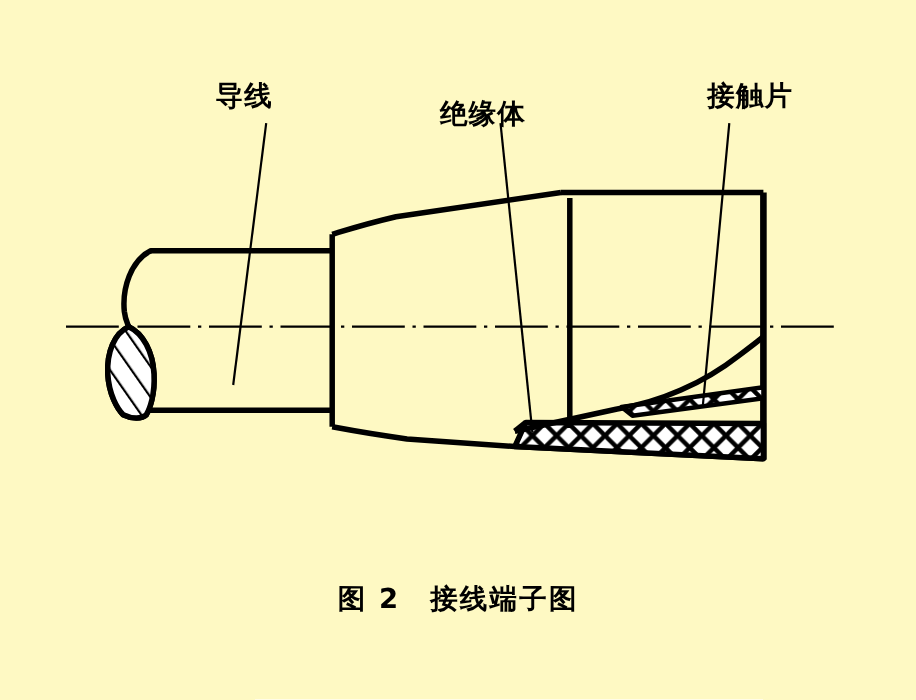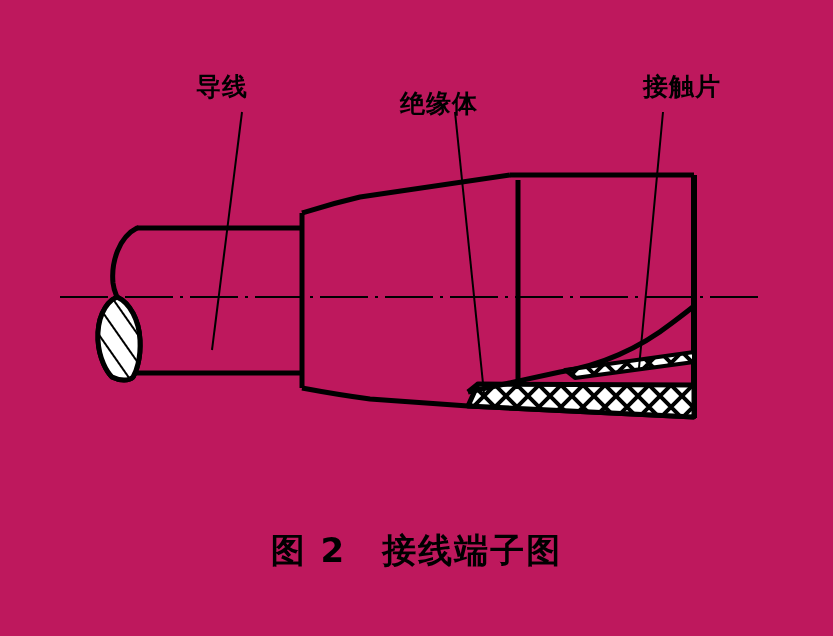--- a/index.html
+++ b/index.html
@@ -7,21 +7,21 @@
     padding: 0;
     background: #ffffff;
   }
   body {
     font-family: "DejaVu Sans", "Liberation Sans", sans-serif;
   }
   #page {
     position: relative;
     width: 833px;
     height: 636px;
-    background: #be185d;
+    background: #fef9c3;
     overflow: hidden;
   }
   #figure-svg {
     position: absolute;
     left: 0;
     top: 0;
     width: 833px;
     height: 636px;
     display: block;
   }
@@ -39,21 +39,21 @@
   #label-insulator { left: 400px; top: 91px; }
   #label-contact   { left: 643px; top: 74px; }
   #caption {
     position: absolute;
     left: 0;
     top: 528px;
     width: 833px;
     text-align: center;
     font-family: "DejaVu Sans", "Liberation Sans", sans-serif;
     font-weight: 700;
-    font-size: 34px;
+    font-size: 25px;
     letter-spacing: 2px;
     color: #000000;
     white-space: pre;
   }
 </style>
 </head>
 <body>
 
 <div id="page">
 

